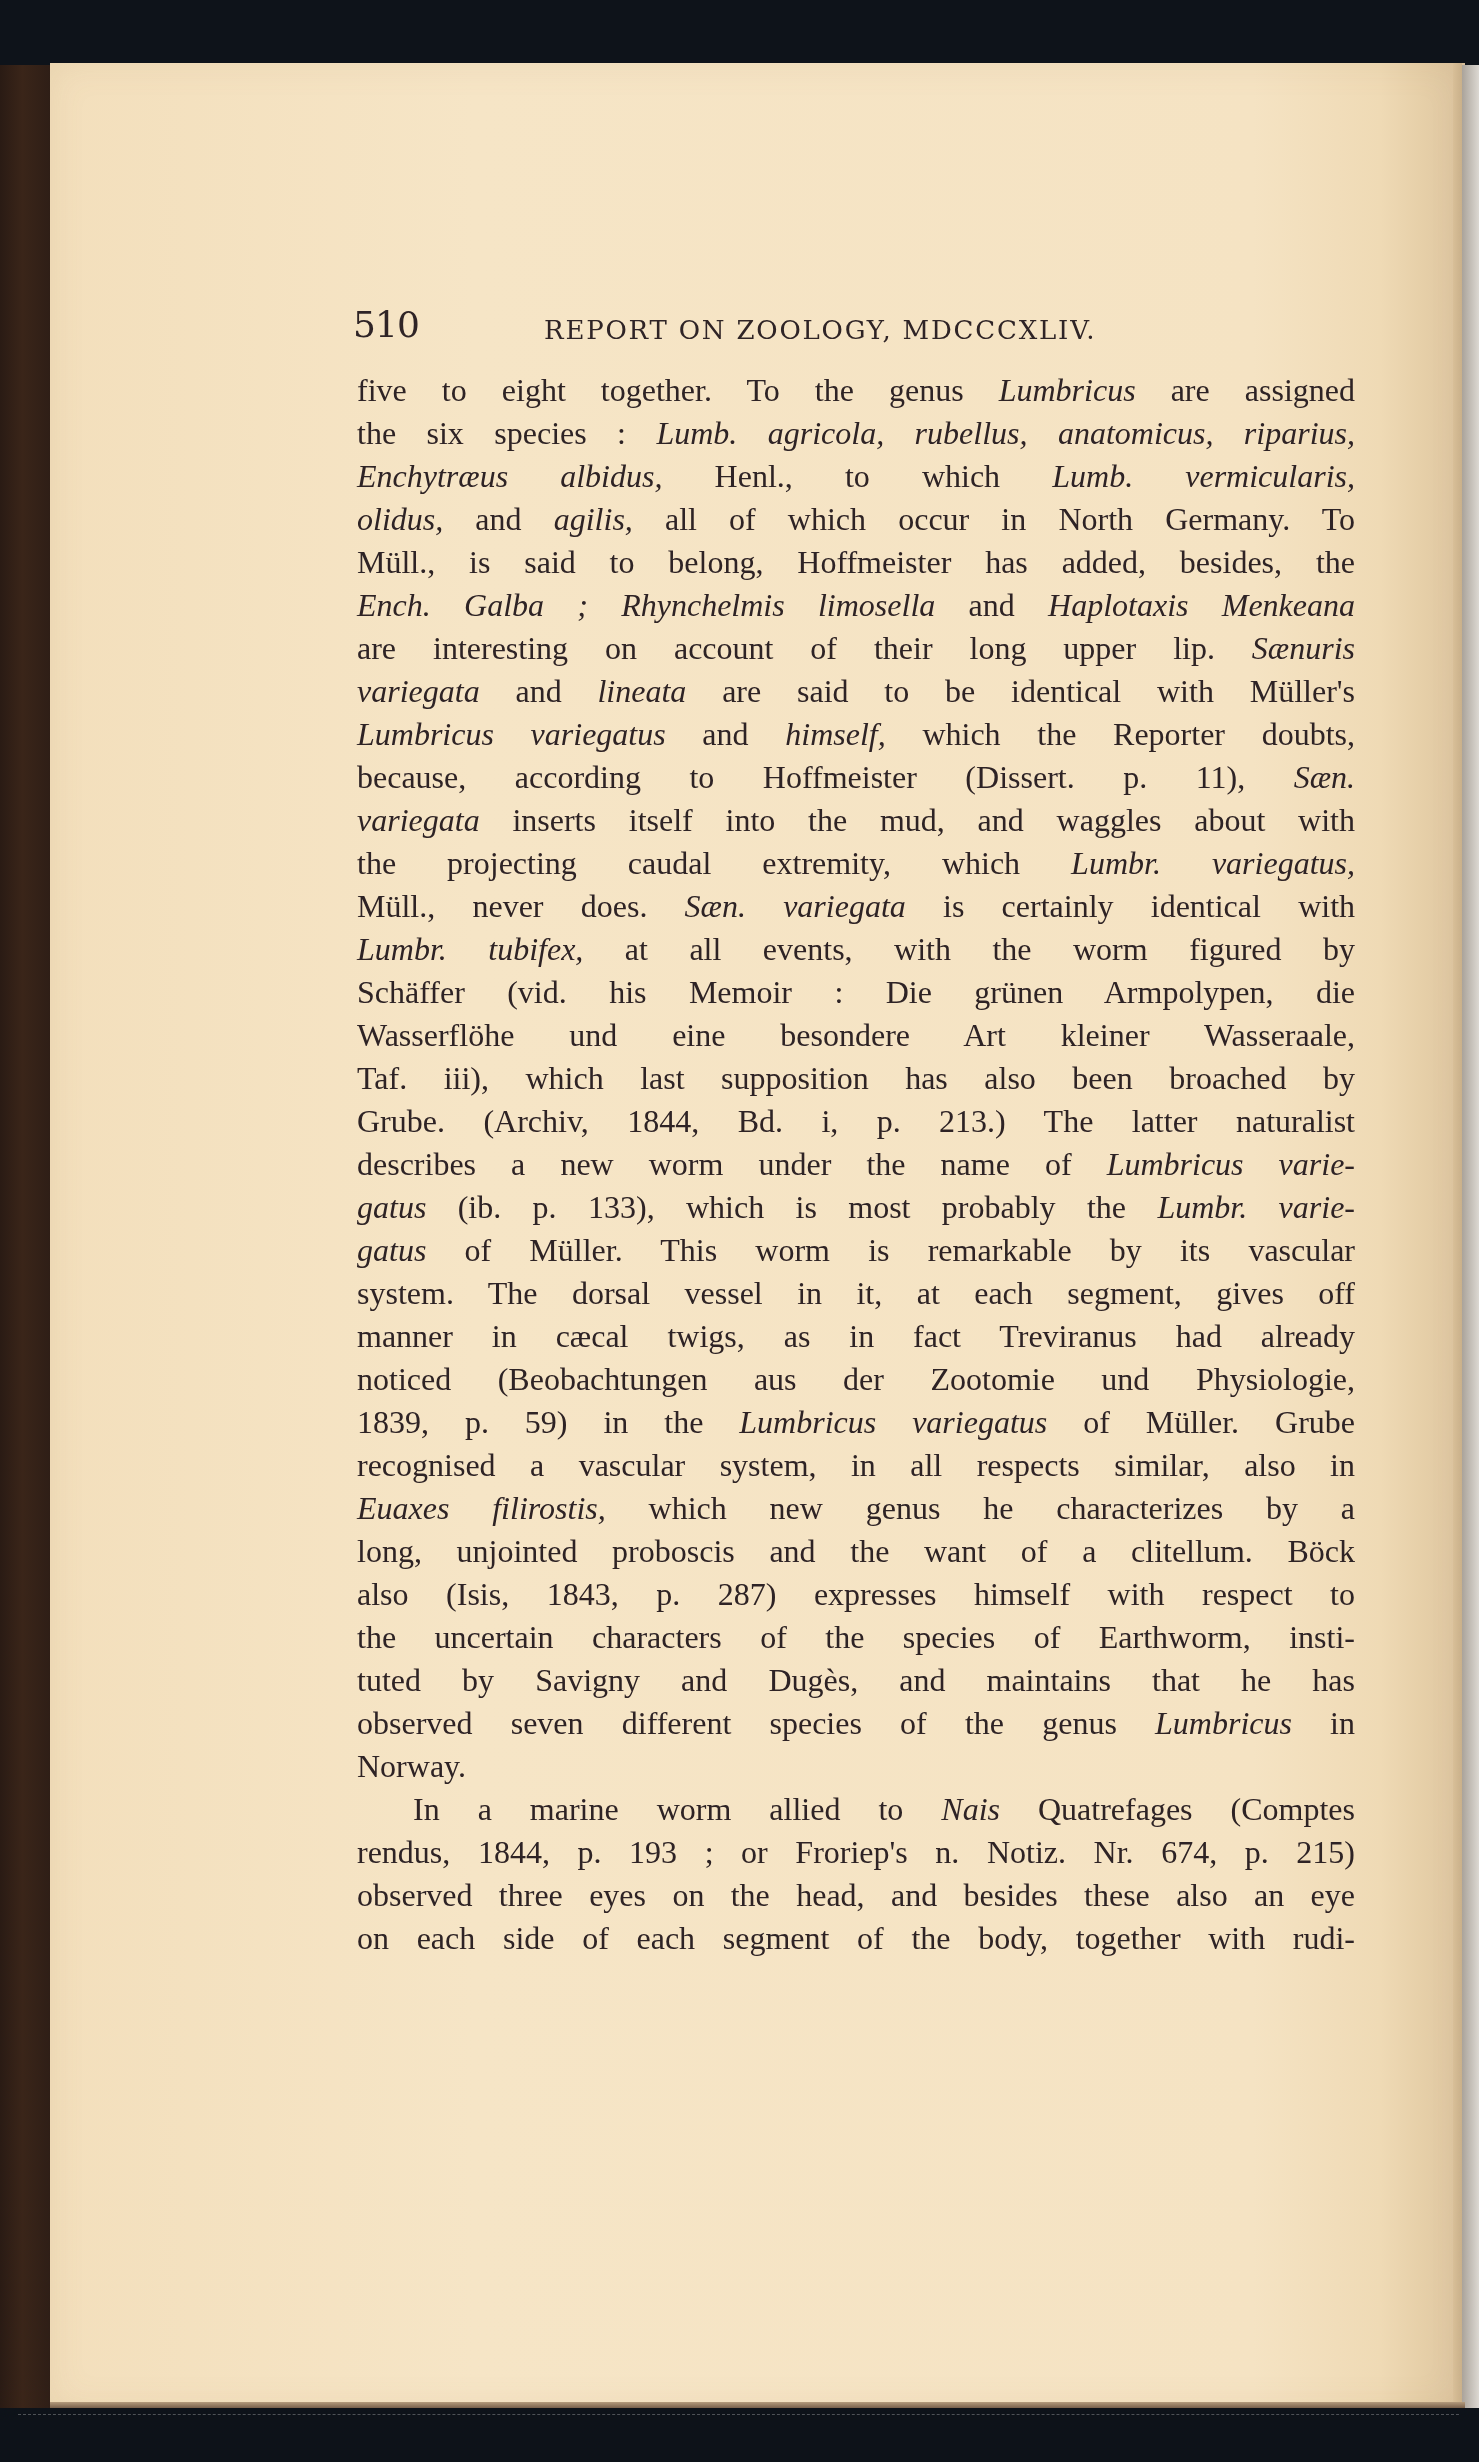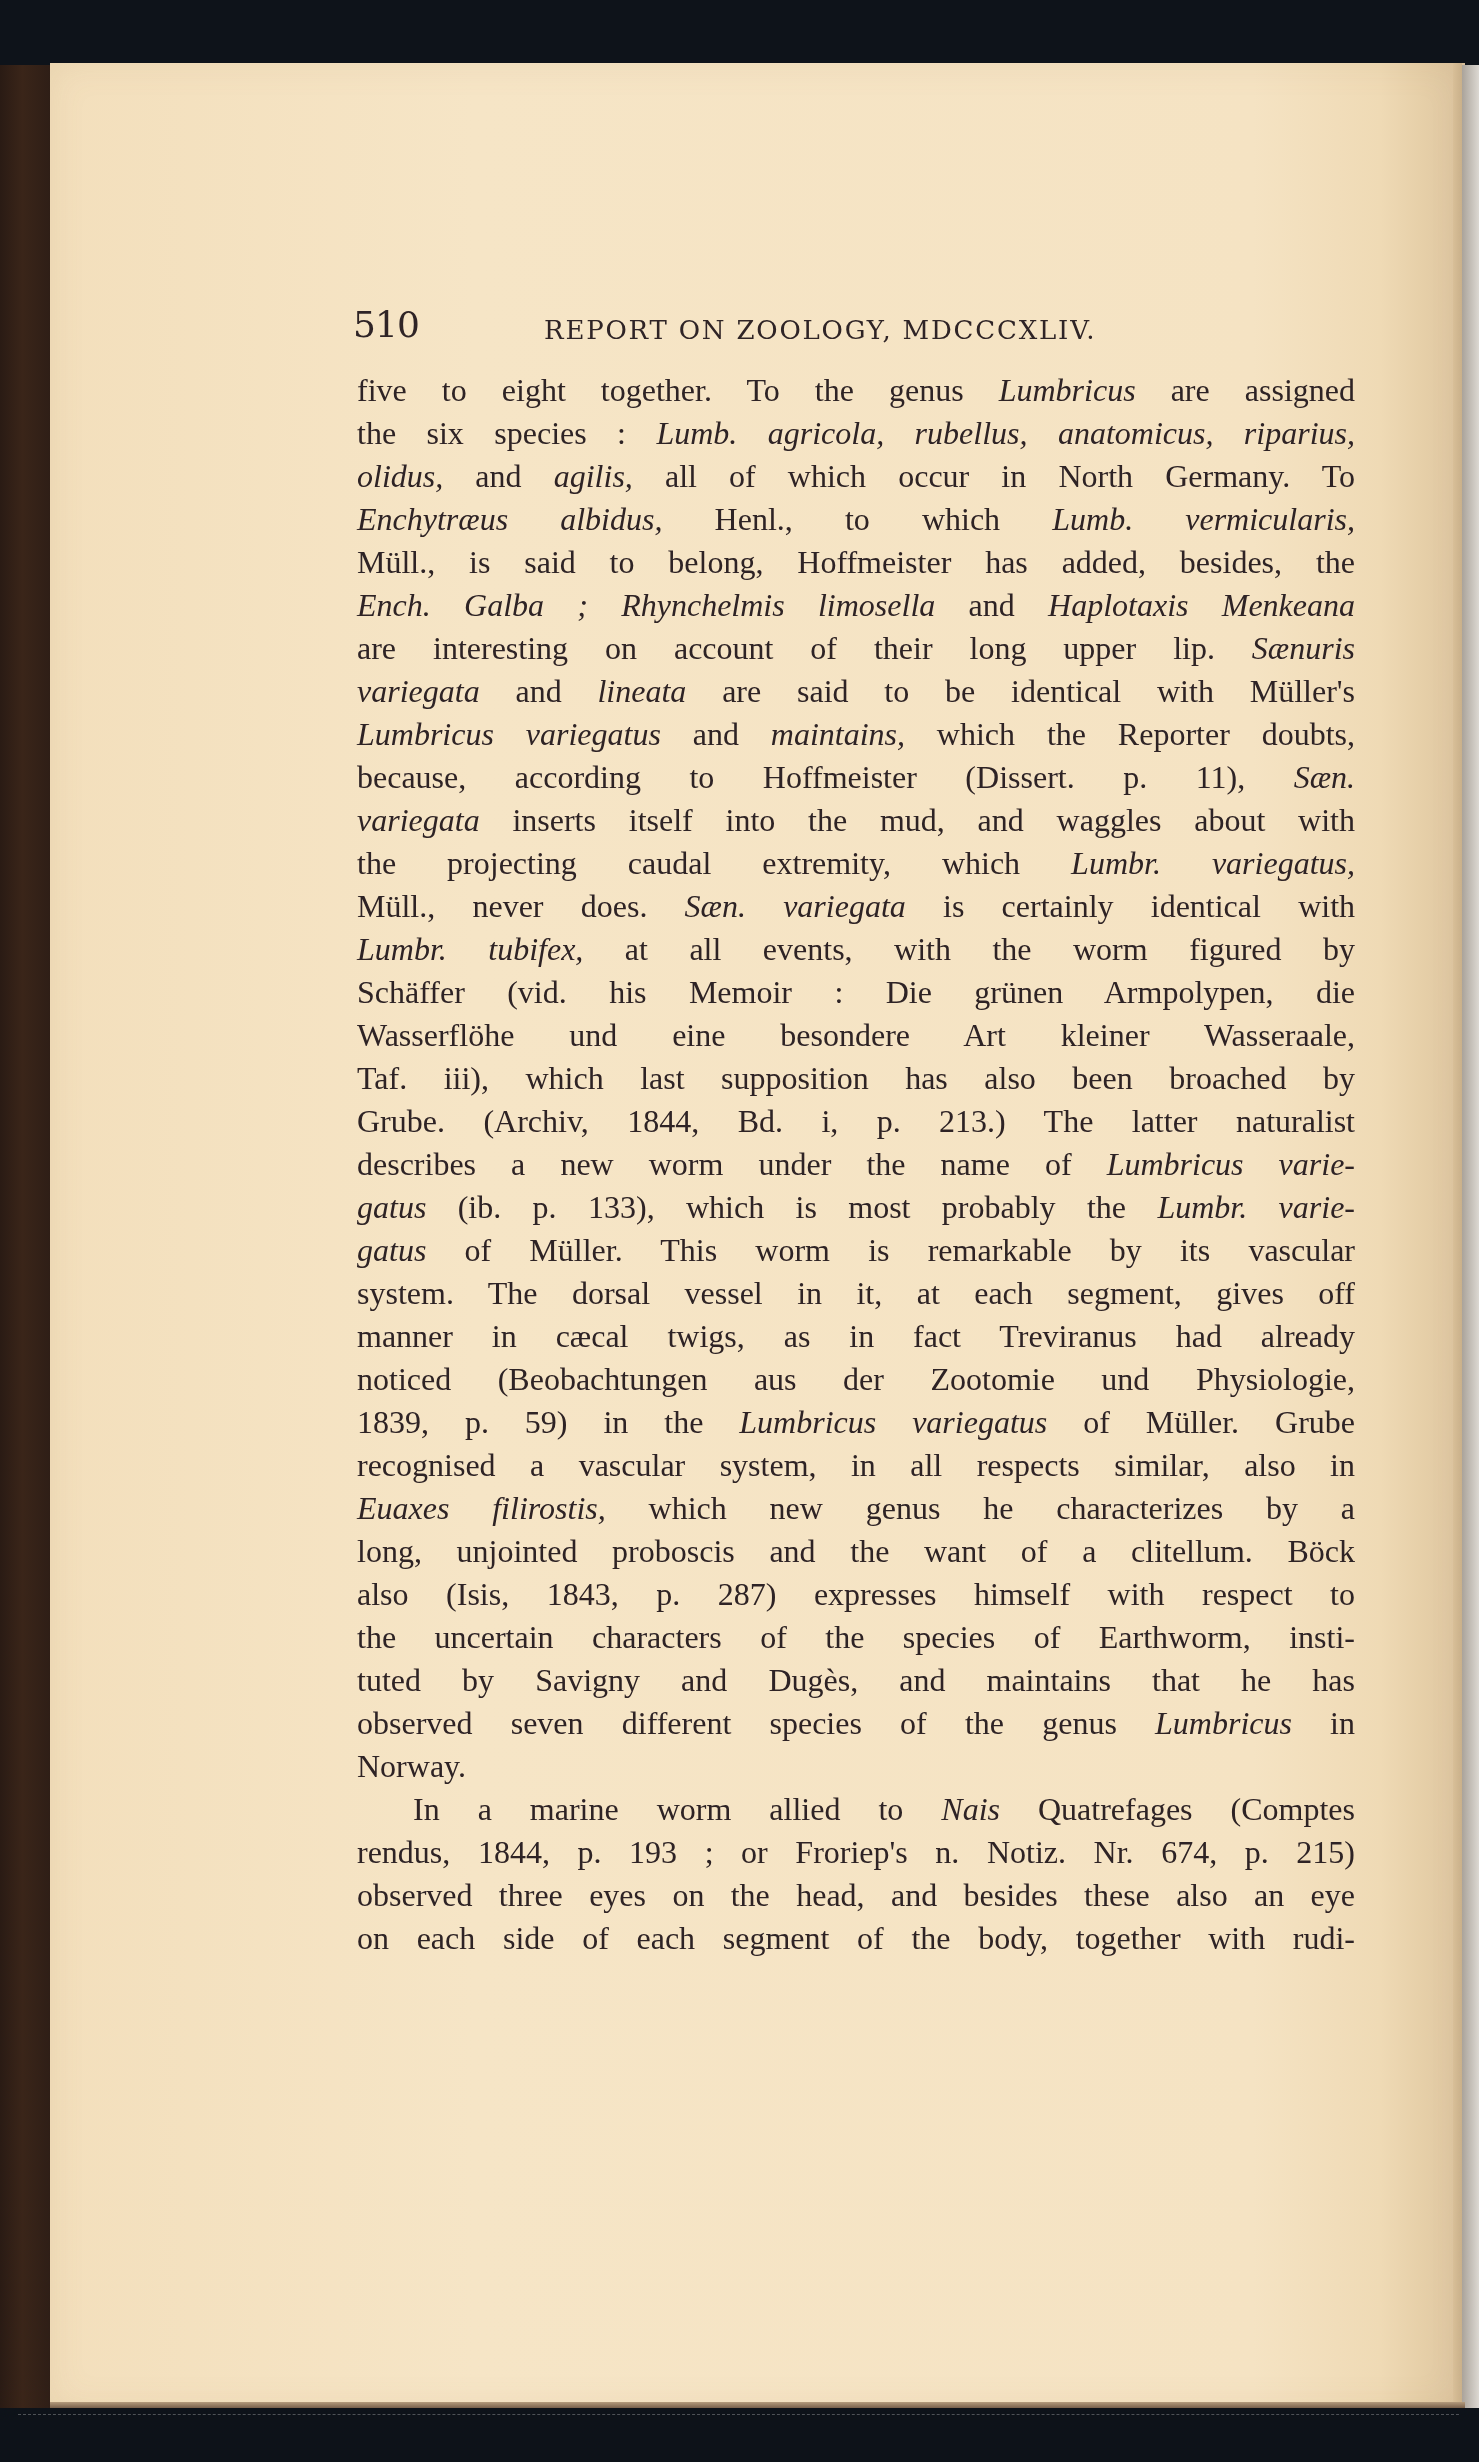--- a/index.html
+++ b/index.html
@@ -71,27 +71,27 @@
 <div class="stitch"></div>
 
 <div class="running-head">
   <span class="page-number">510</span>
   <span class="head-title">REPORT ON ZOOLOGY, MDCCCXLIV.</span>
 </div>
 
 <div class="body-text" id="body-text">
     <span class="line"><span>five to eight together.  To the genus </span><span class="it">Lumbricus</span><span> are assigned</span></span>
     <span class="line"><span>the six species : </span><span class="it">Lumb. agricola, rubellus, anatomicus, riparius,</span></span>
+    <span class="line"><span class="it">Enchytræus albidus,</span><span> Henl., to which </span><span class="it">Lumb. vermicularis,</span></span>
     <span class="line"><span class="it">olidus,</span><span> and </span><span class="it">agilis,</span><span> all of which occur in North Germany.  To</span></span>
-    <span class="line"><span class="it">Enchytræus albidus,</span><span> Henl., to which </span><span class="it">Lumb. vermicularis,</span></span>
     <span class="line"><span>Müll., is said to belong, Hoffmeister has added, besides, the</span></span>
     <span class="line"><span class="it">Ench. Galba ; Rhynchelmis limosella</span><span> and </span><span class="it">Haplotaxis Menkeana</span></span>
     <span class="line"><span>are interesting on account of their long upper lip.   </span><span class="it">Sænuris</span></span>
     <span class="line"><span class="it">variegata</span><span> and </span><span class="it">lineata</span><span> are said to be identical with Müller's</span></span>
-    <span class="line"><span class="it">Lumbricus variegatus</span><span> and </span><span class="it">maintains,</span><span> which the Reporter doubts,</span></span>
+    <span class="line"><span class="it">Lumbricus variegatus</span><span> and </span><span class="it">himself,</span><span> which the Reporter doubts,</span></span>
     <span class="line"><span>because, according to Hoffmeister (Dissert. p. 11), </span><span class="it">Sæn.</span></span>
     <span class="line"><span class="it">variegata</span><span> inserts itself into the mud, and waggles about with</span></span>
     <span class="line"><span>the projecting caudal extremity, which </span><span class="it">Lumbr. variegatus,</span></span>
     <span class="line"><span>Müll., never does.  </span><span class="it">Sæn. variegata</span><span> is certainly identical with</span></span>
     <span class="line"><span class="it">Lumbr. tubifex,</span><span> at all events, with the worm figured by</span></span>
     <span class="line"><span>Schäffer (vid. his Memoir : Die grünen Armpolypen, die</span></span>
     <span class="line"><span>Wasserflöhe und eine besondere Art kleiner Wasseraale,</span></span>
     <span class="line"><span>Taf. iii), which last supposition has also been broached by</span></span>
     <span class="line"><span>Grube. (Archiv, 1844, Bd. i, p. 213.)   The latter naturalist</span></span>
     <span class="line"><span>describes a new worm under the name of </span><span class="it">Lumbricus varie-</span></span>

